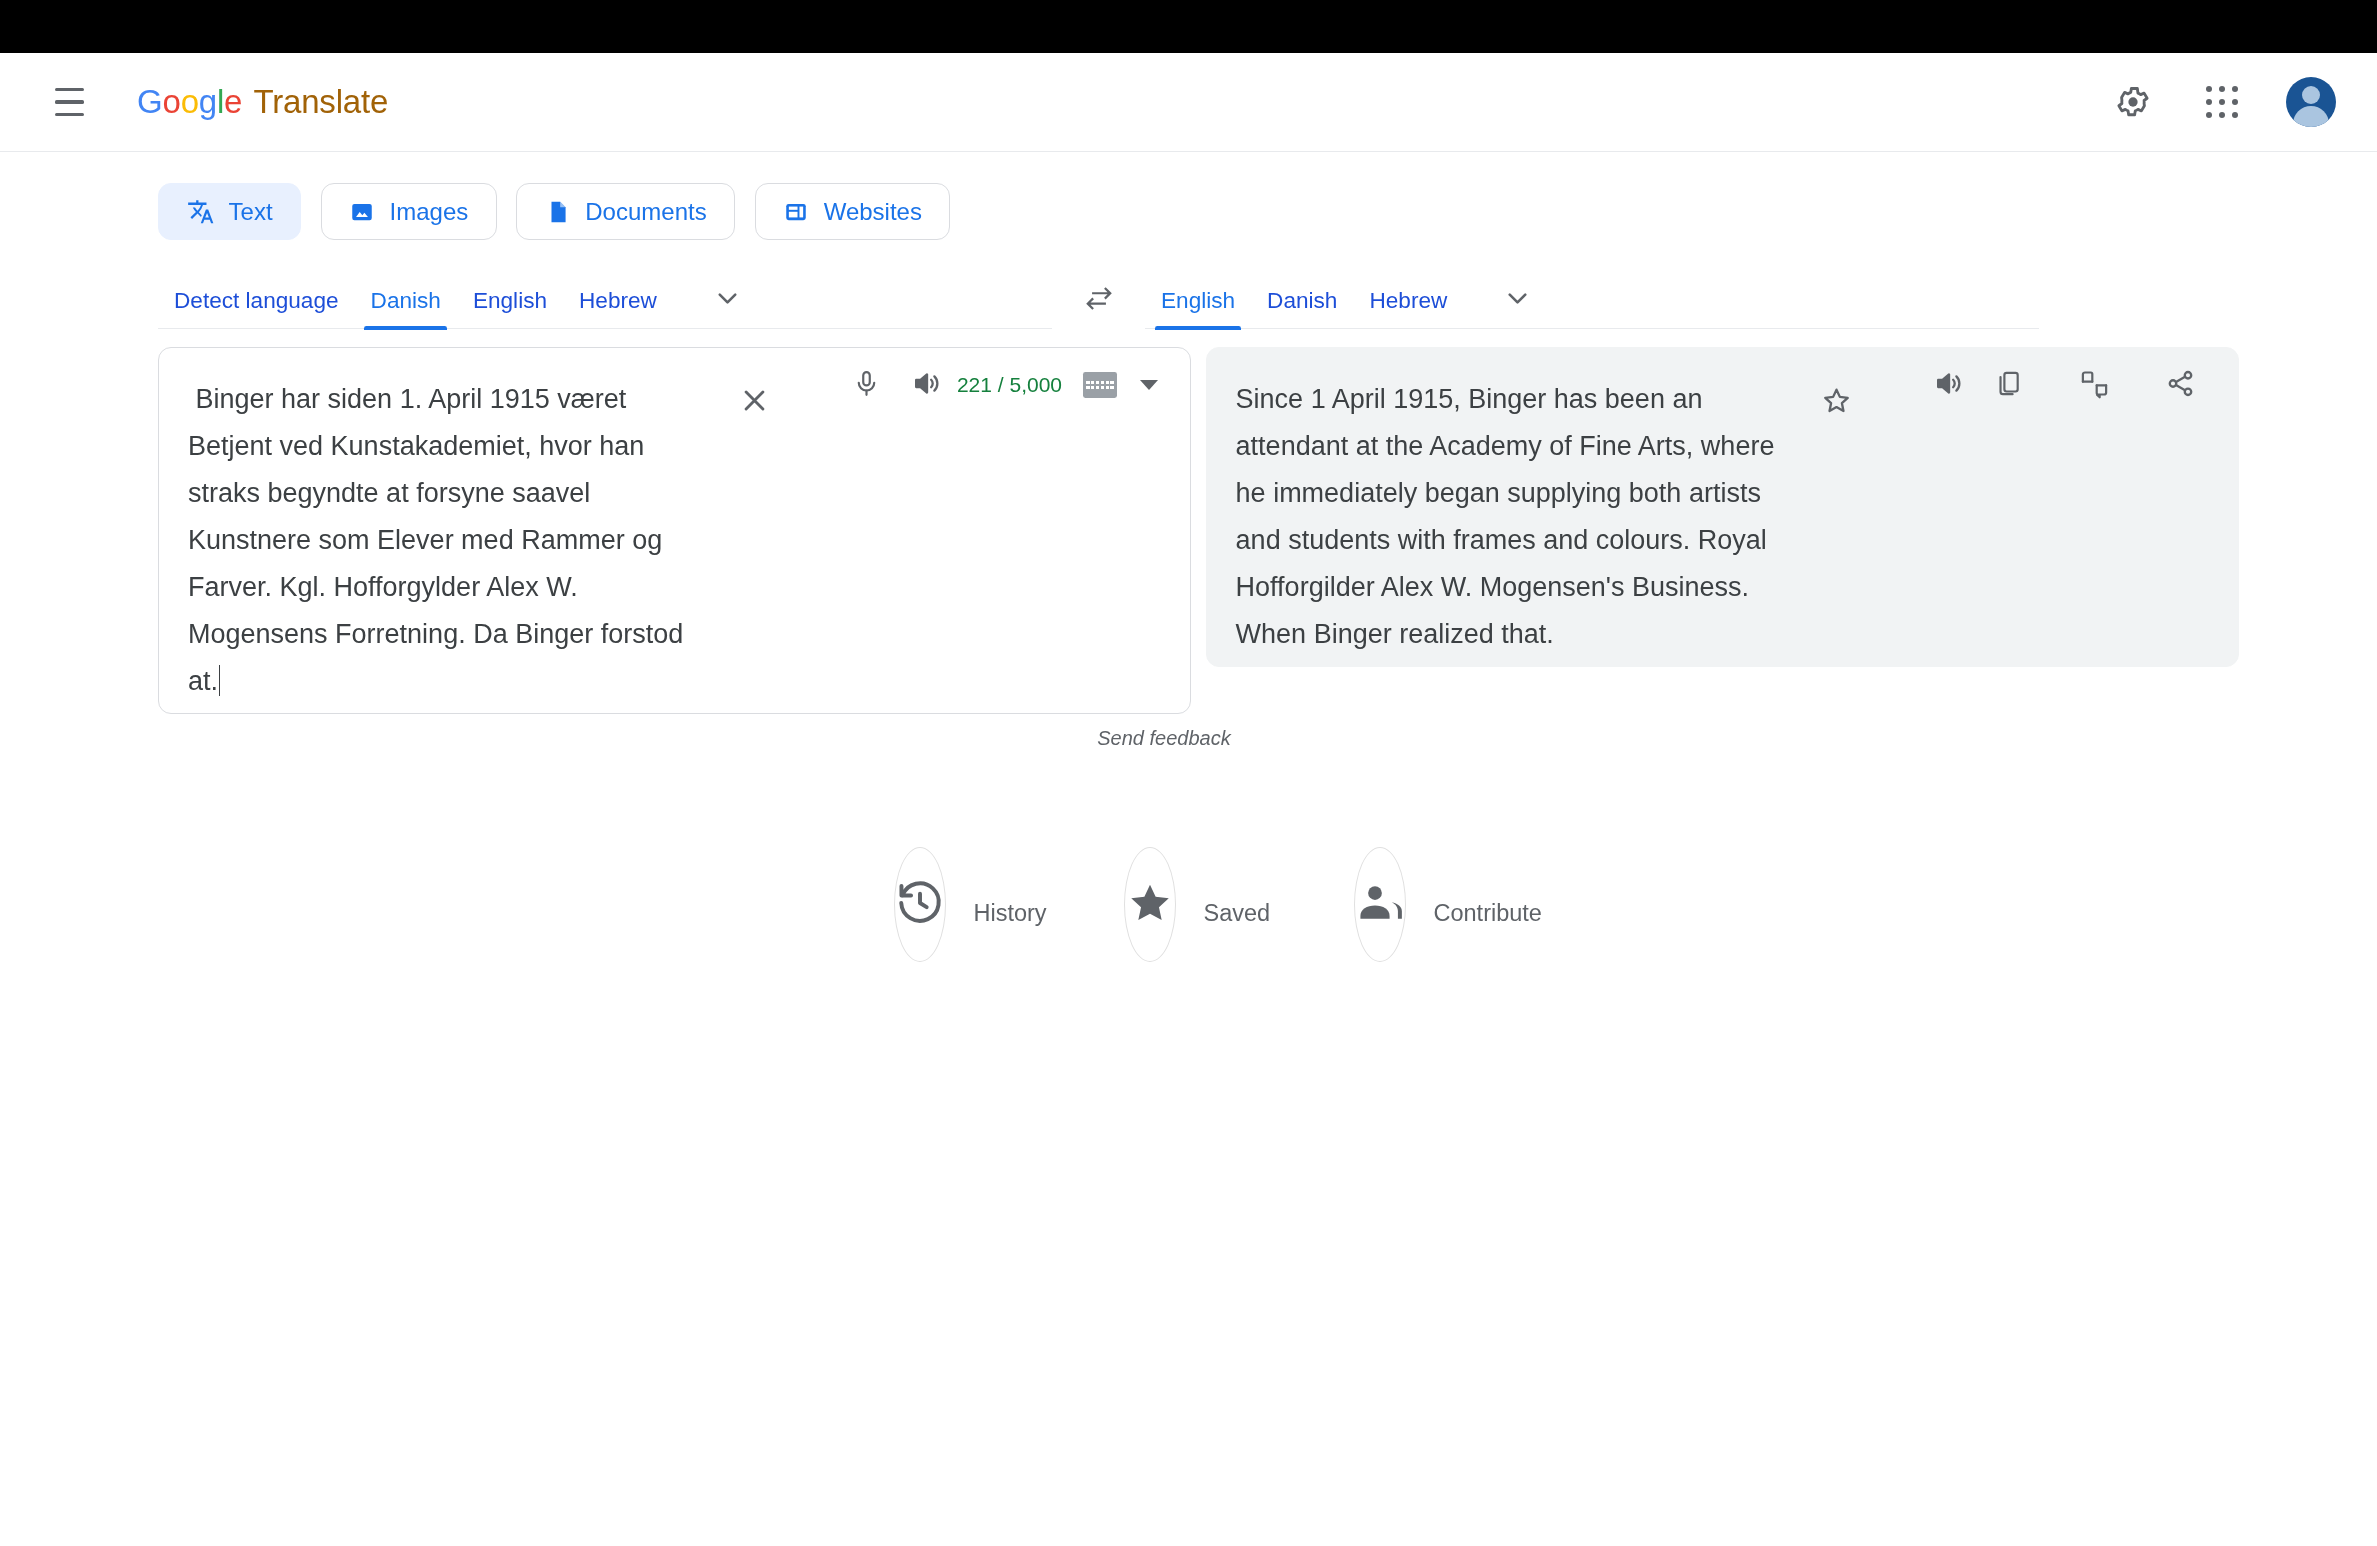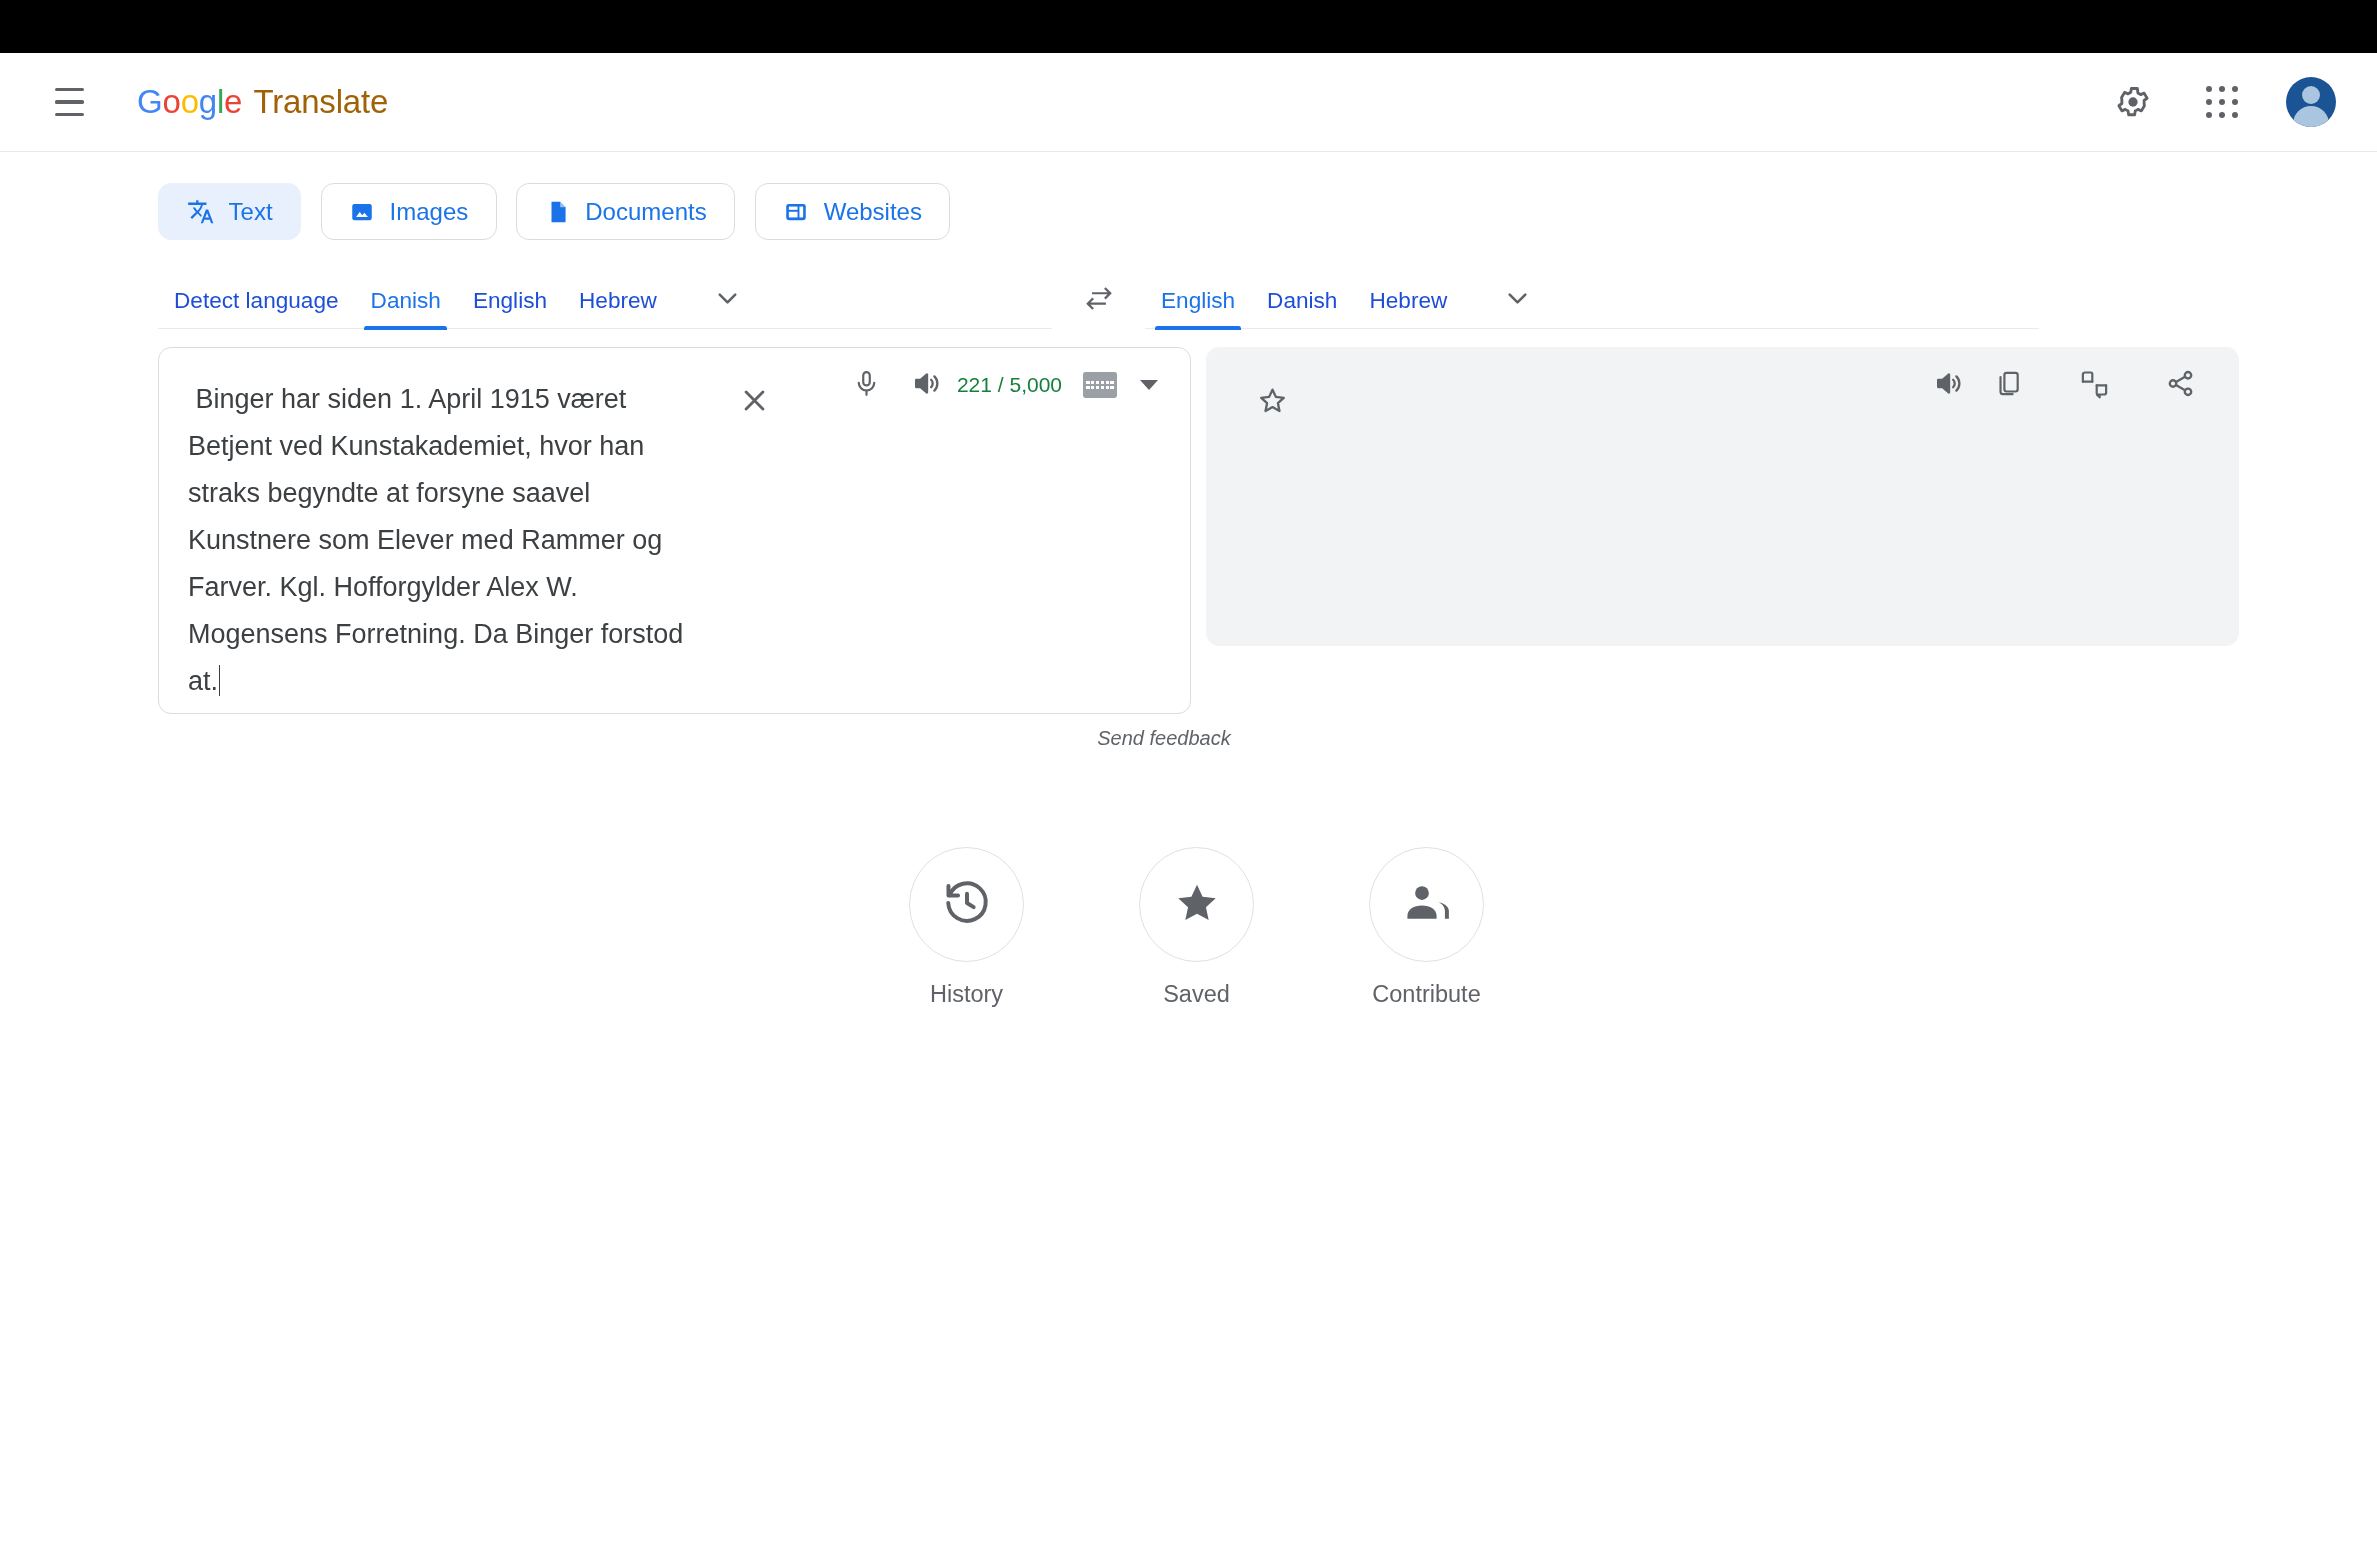--- a/index.html
+++ b/index.html
@@ -325,24 +325,24 @@
 
   
   .shortcuts {
     display: flex;
     justify-content: center;
     gap: 84px;
     margin-top: 97px;
   }
   .shortcut {
     display: flex;
-    flex-direction: column;
     align-items: center;
     cursor: pointer;
     width: 146px;
+    gap: 28px;
   }
   .shortcut-circle {
     width: 115px; height: 115px;
     border: 1.6px solid #e0e0e0;
     border-radius: 50%;
     display: flex; align-items: center; justify-content: center;
     background: #ffffff;
   }
   .shortcut-label {
     margin-top: 19.4px;
@@ -548,20 +548,21 @@
           <div class="kbd-caret">
             <span class="tri-down"></span>
           </div>
         </div>
       </div>
 
       <div class="panel-gap"></div>
 
       <div class="panel target">
         <div class="panel-body">
+          <div class="panel-text">Since 1 April 1915, Binger has been an attendant at the Academy of Fine Arts, where he immediately began supplying both artists and students with frames and colours. Royal Hofforgilder Alex W. Mogensen's Business. When Binger realized that.</div>
           <div class="panel-corner-btn">
             <span>
               <svg width="31" height="31" viewBox="0 0 24 24" fill="none" stroke="#5f6368" stroke-width="1.8">
                 <path d="M12 3.6l2.6 5.6 6.1.7-4.5 4.2 1.2 6-5.4-3-5.4 3 1.2-6L3.3 9.9l6.1-.7z" stroke-linejoin="round"></path>
               </svg>
             </span>
           </div>
         </div>
 
         <div class="panel-footer">

